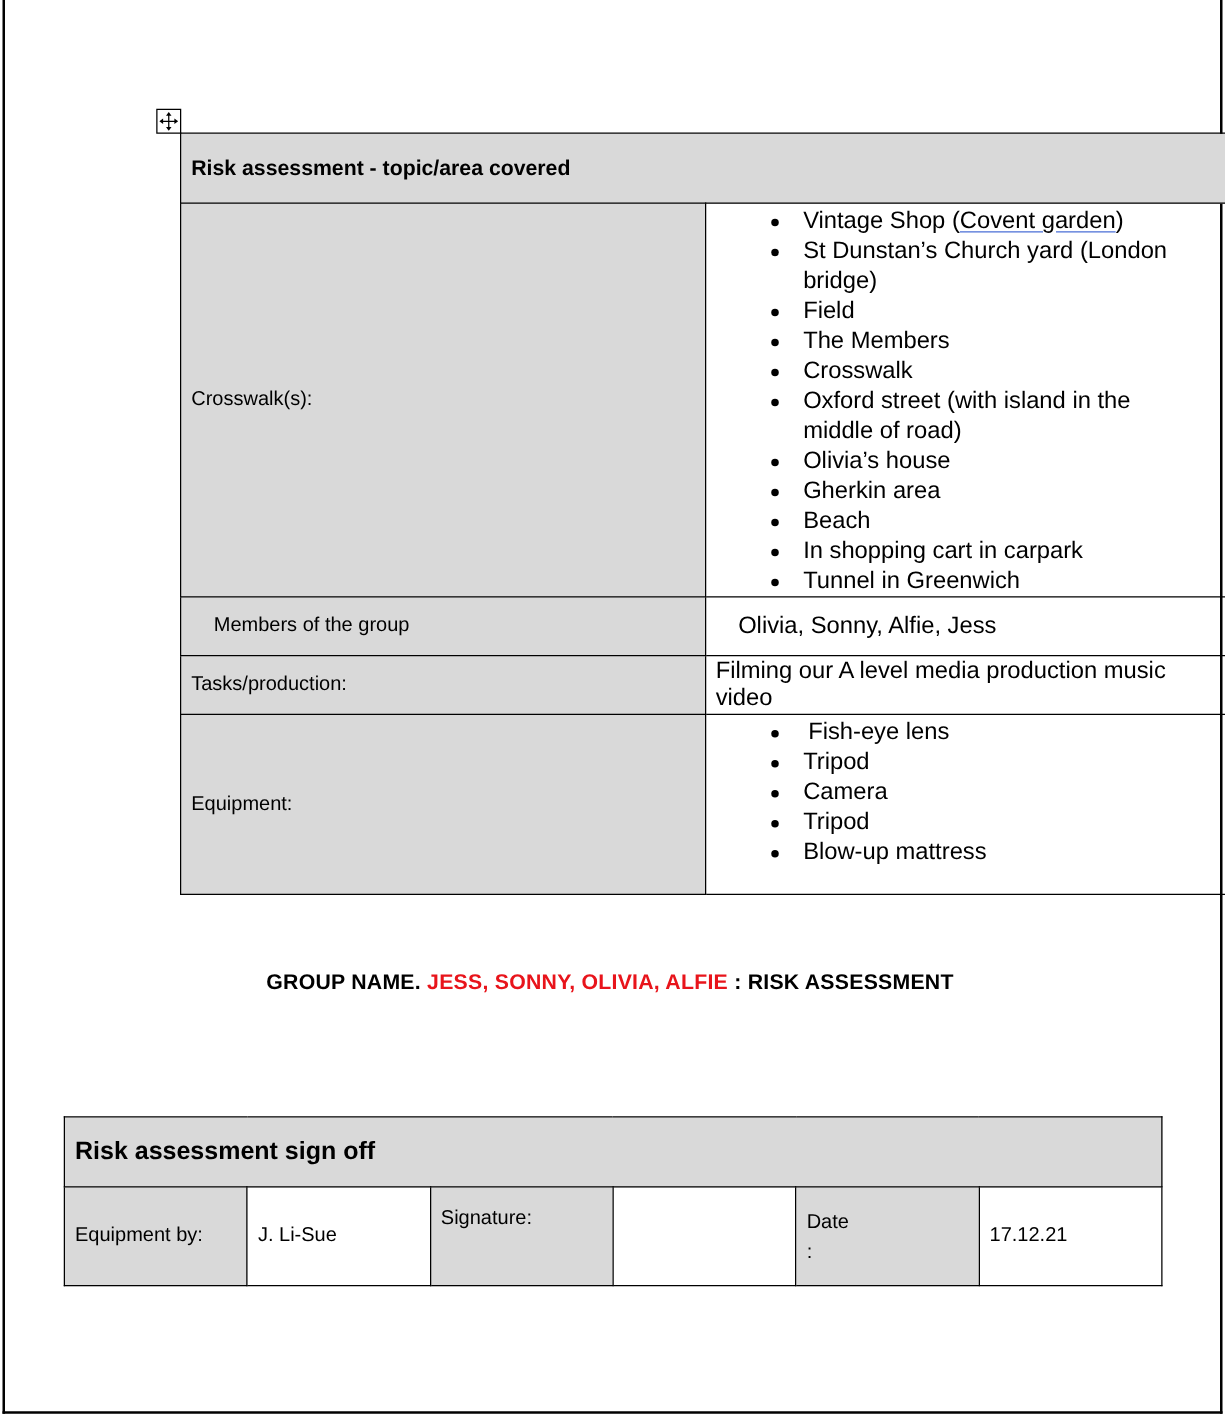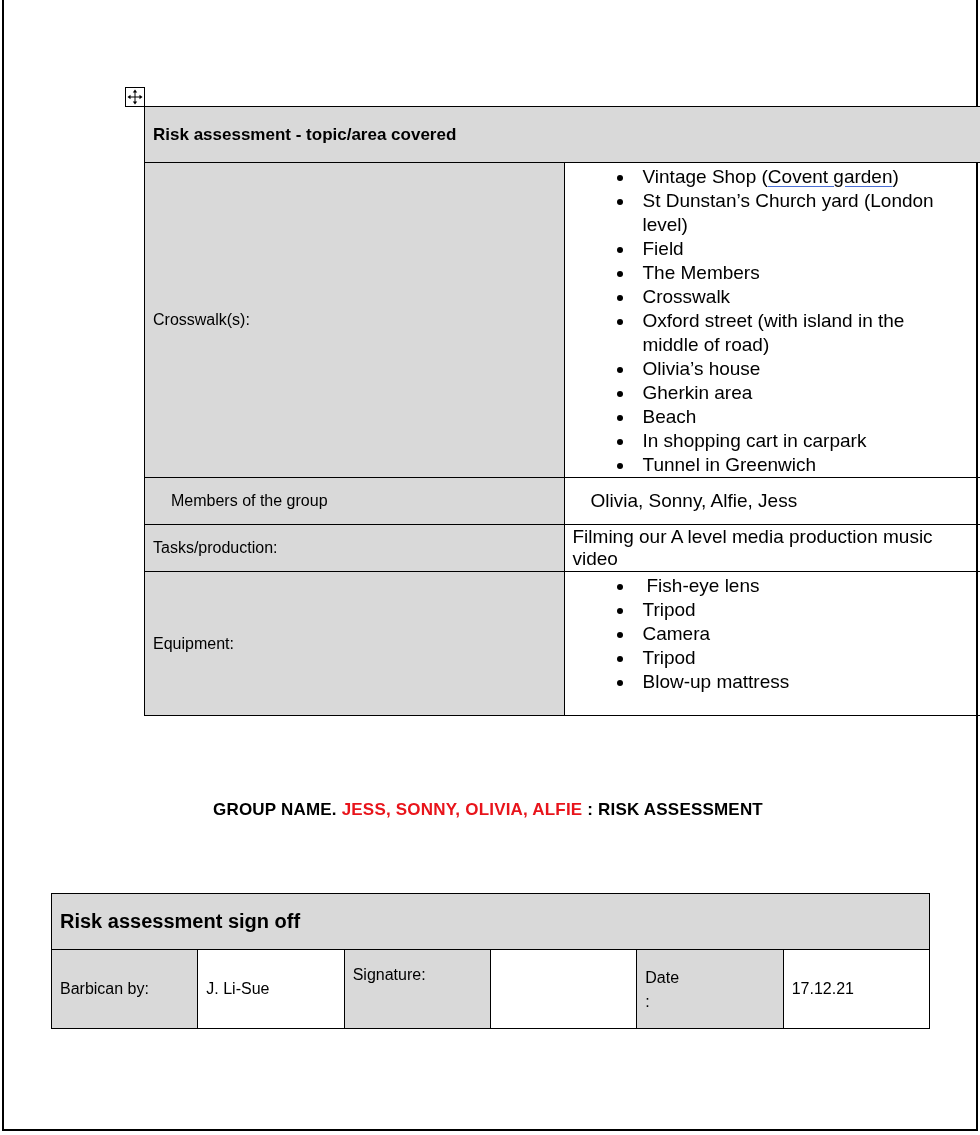--- a/index.html
+++ b/index.html
@@ -38,21 +38,21 @@
   .row-locations td { height: 283px; }
   .row-locations .val { vertical-align: top; padding-top: 2px; }
   .row-members td { height: 47px; padding-left: 26px; }
   .row-tasks td { height: 47px; }
   .row-tasks .val { font-size: 15px; }
   .row-equipment td { height: 144px; }
   .row-equipment .val { vertical-align: top; padding-top: 2px; }
   .fisheye { padding-left: 4px; text-align: center; }
 
   .group-heading {
-    position: absolute; left: 0; width: 976px; top: 800px; text-align: center;
+    position: absolute; left: 0; width: 976px; top: 776px; text-align: center;
     font-weight: bold; font-size: 17px; letter-spacing: 0.2px;
   }
   .group-heading .red { color: #e8141b; }
 
   
   #signoff-table { left: 51px; top: 893px; width: 879px; }
   #signoff-table .hdr td { height: 56px; font-weight: bold; font-size: 20px; }
   #signoff-table .row td { height: 79px; font-size: 16px; }
   .c1 { width: 148px; } .c2 { width: 186px; } .c3 { width: 93px; }
   .c4 { width: 254px; } .c5 { width: 58px; } .c6 { width: 140px; }
@@ -78,21 +78,21 @@
 <table id="topic-table">
   <tbody>
       <tr class="hdr">
     <td colspan="2" class="shade">Risk assessment - topic/area covered</td>
   </tr>
   <tr class="row-locations">
     <td class="lbl shade">Crosswalk(s):</td>
     <td class="val">
       <ul class="bullets">
         <li><span>Vintage Shop (</span><span class="link-underline">Covent garden</span><span>)</span></li>
-        <li>St Dunstan’s Church yard (London level)</li>
+        <li>St Dunstan’s Church yard (London bridge)</li>
         <li>Field</li>
         <li>The Members</li>
         <li>Crosswalk</li>
         <li>Oxford street (with island in the middle of road)</li>
         <li>Olivia’s house</li>
         <li>Gherkin area</li>
         <li>Beach</li>
         <li>In shopping cart in carpark</li>
         <li>Tunnel in Greenwich</li>
       </ul>
@@ -124,21 +124,21 @@
 <div class="group-heading">
   <span>GROUP NAME. </span><span class="red">JESS, SONNY, OLIVIA, ALFIE</span><span> : RISK ASSESSMENT</span>
 </div>
 
 <table id="signoff-table">
   <tbody>
       <tr class="hdr">
     <td colspan="6" class="shade">Risk assessment sign off</td>
   </tr>
   <tr class="row">
-    <td class="c1 shade">Barbican by:</td>
+    <td class="c1 shade">Equipment by:</td>
     <td class="c2">J. Li-Sue</td>
     <td class="c3 shade sig-label">Signature:</td>
     <td class="c4"></td>
     <td class="c5 shade date-label"><span>Date</span><br><span>:</span></td>
     <td class="c6">17.12.21</td>
   </tr>
 </tbody>
   </table>
 
 </body></html>

